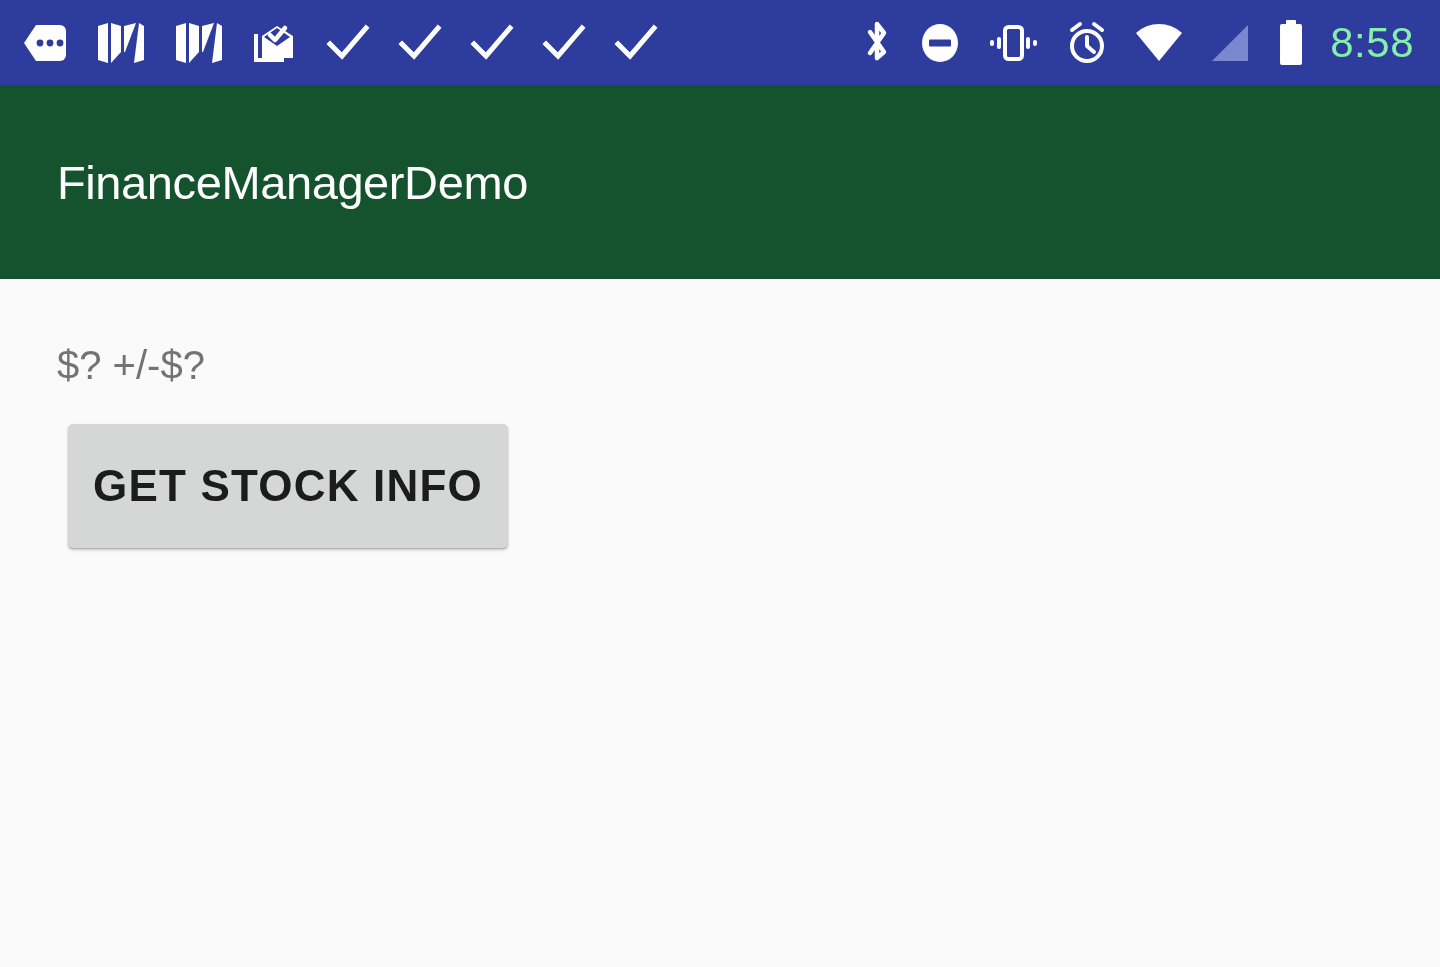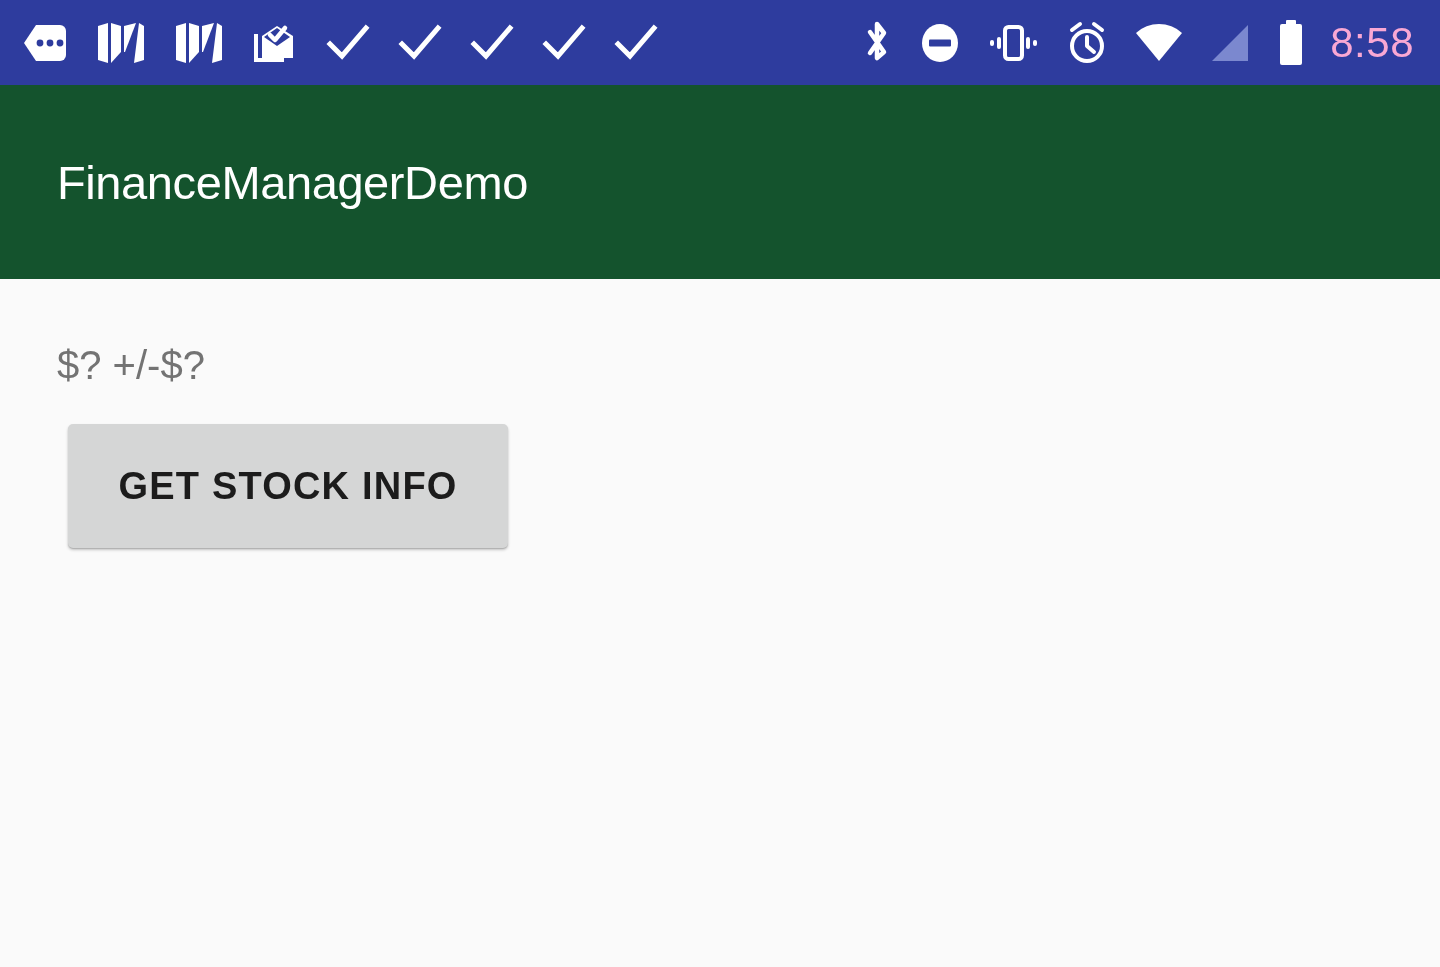--- a/index.html
+++ b/index.html
@@ -49,21 +49,21 @@
   .sb-icon {
     display: inline-flex;
     align-items: center;
     justify-content: center;
     flex: 0 0 auto;
   }
   #status-left .sb-icon { margin-right: 28px; }
   #status-right .sb-icon { margin-left: 12px; margin-right: 12px; }
   .sb-icon svg { display: block; }
   #clock {
-    color: #f9a8d4;
+    color: #86efac;
     font-size: 42px;
     font-weight: 400;
     letter-spacing: 0.5px;
     margin-left: 12px;
     line-height: 1;
     white-space: nowrap;
   }
 
   
   #app-bar {
@@ -122,21 +122,21 @@
     left: 68px;
     top: 424px;
     width: 440px;
     height: 124px;
     background: #d5d6d6;
     border: none;
     border-radius: 5px;
     box-shadow: 0 2px 3px rgba(0,0,0,0.22), 0 1px 1px rgba(0,0,0,0.13);
     color: #1c1c1c;
     font-family: "Liberation Sans", sans-serif;
-    font-size: 38px;
+    font-size: 44px;
     font-weight: 700;
     letter-spacing: 1.2px;
     cursor: pointer;
     padding: 0;
     display: flex;
     align-items: center;
     justify-content: center;
     white-space: nowrap;
   }
 </style>

